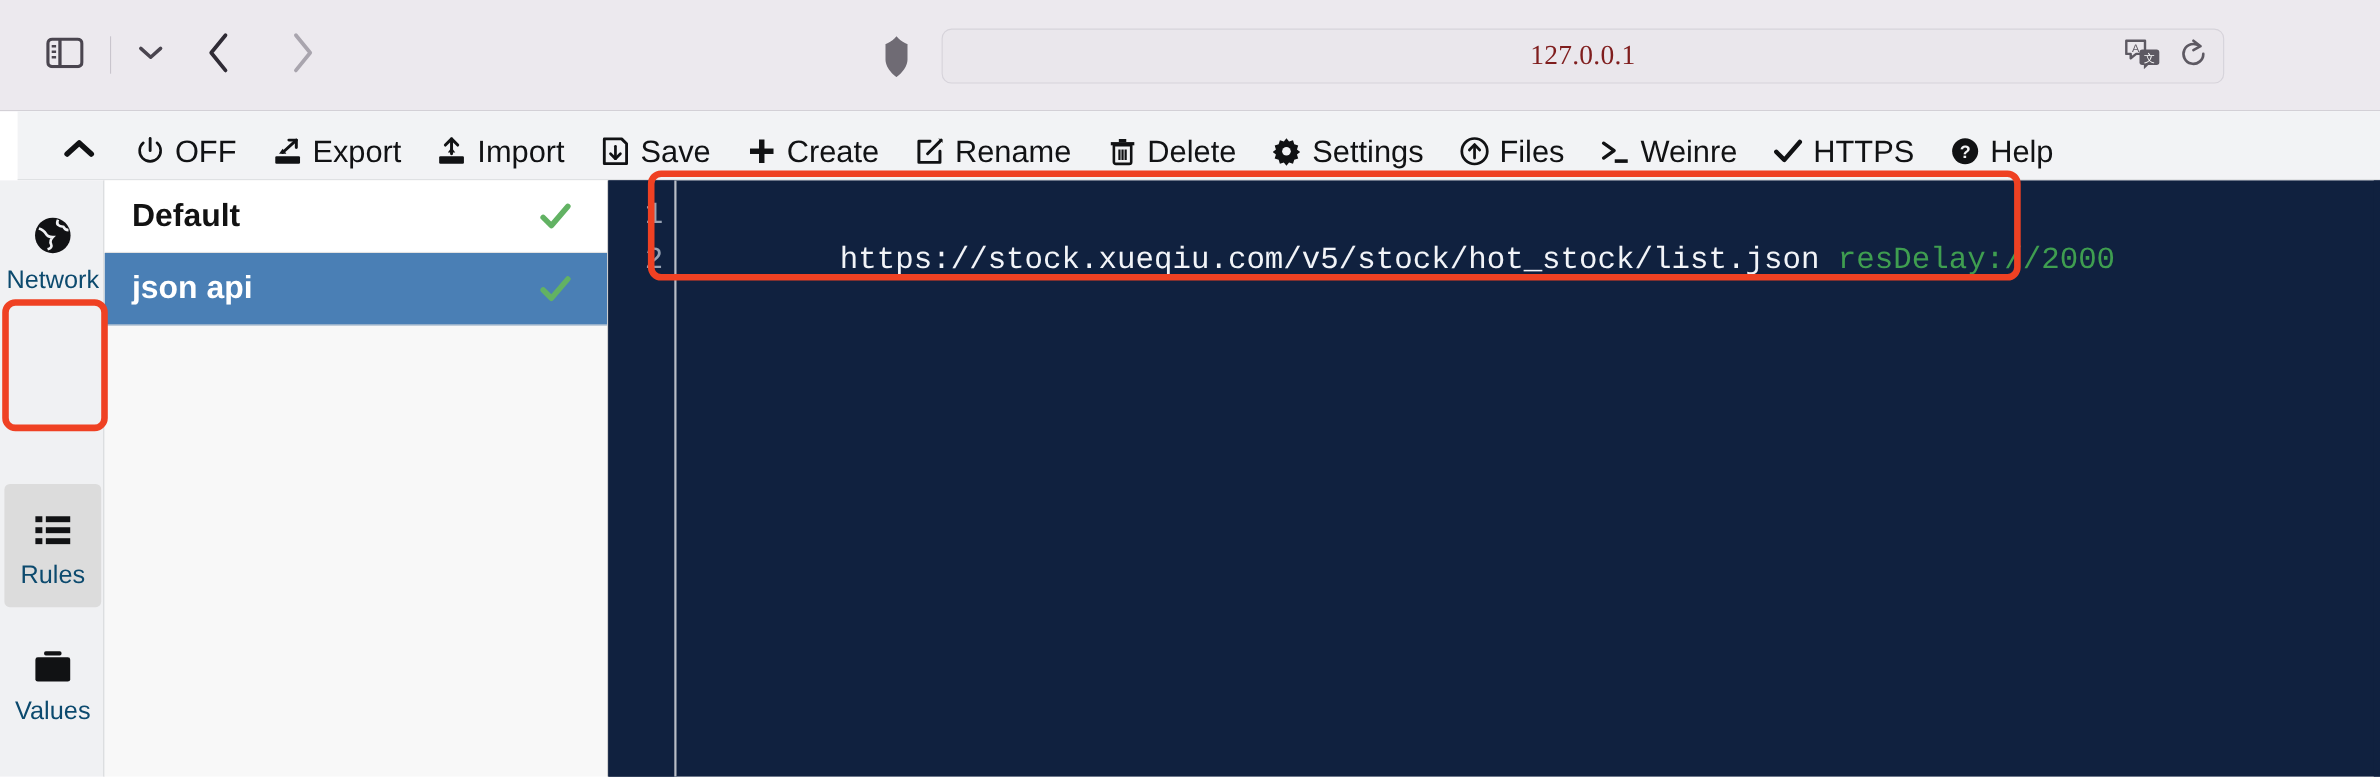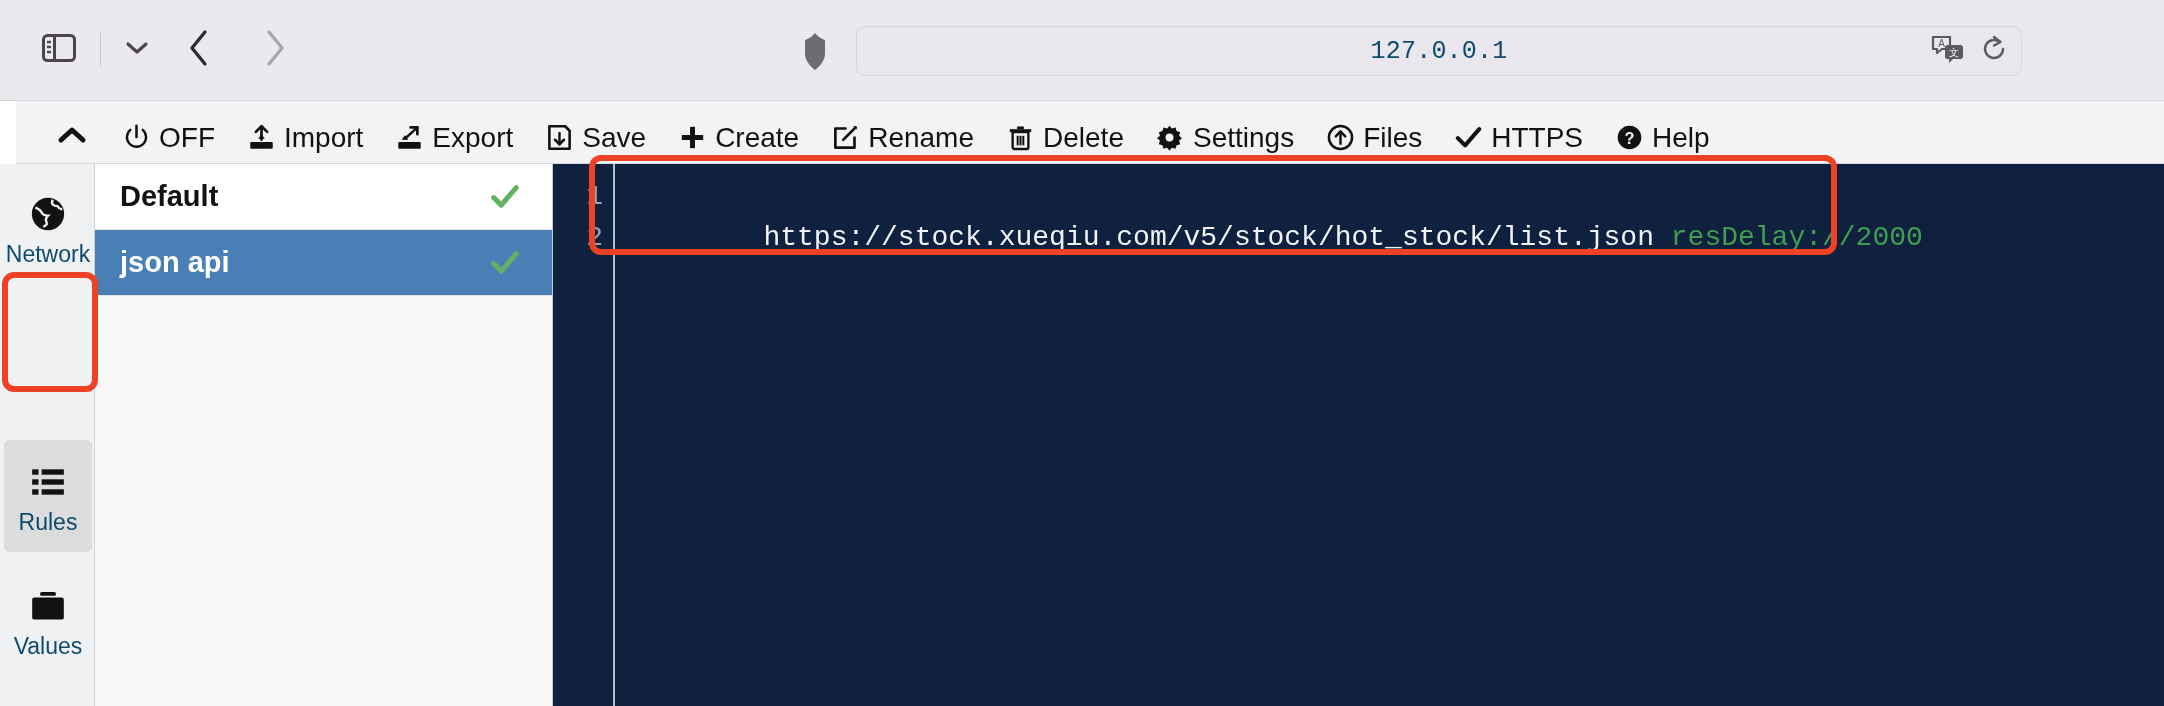--- a/index.html
+++ b/index.html
@@ -33,22 +33,22 @@
   }
   #url-bar {
     position: absolute; left: 856px; top: 26px; width: 1166px; height: 50px;
     background: #eae7ec;
     border: 1px solid #d6d3da;
     border-radius: 9px;
     display: flex; align-items: center; justify-content: center;
     pointer-events: auto;
   }
   #url-text {
-    font-size: 25px; color: #0c4a6e; letter-spacing: .2px;
-    font-family: Liberation Mono, monospace;
+    font-size: 25px; color: #7f1d1d; letter-spacing: .2px;
+    font-family: Liberation Serif, serif;
   }
   #url-right-icons {
     position: absolute; right: 12px; top: 0; height: 48px;
     display: flex; align-items: center; gap: 14px;
   }
 
   
   #app-toolbar {
     position: absolute; left: 16px; top: 101px; width: 2164px; height: 63px;
     background: #f2f3f5;
@@ -242,38 +242,38 @@
         <line x1="12" y1="1.6" x2="12" y2="11.5" stroke="#111214" stroke-width="2.3" stroke-linecap="round"></line>
       </svg>
     </span>
     <span class="tb-label">OFF</span>
   </div>
 
   <div class="tb-item">
     <span class="tb-ico">
       <svg width="27" height="27" viewBox="0 0 24 24">
         <rect x="2" y="16" width="20" height="6" rx="1" fill="#111214"></rect>
+        <path d="M8 13 L19 3" stroke="#111214" stroke-width="2.4" stroke-linecap="round"></path>
+        <polyline points="13,3 19,3 19,9" fill="none" stroke="#111214" stroke-width="2.4" stroke-linecap="round" stroke-linejoin="round"></polyline>
+        <polygon points="5,14 11,14 8,10" fill="#111214"></polygon>
+      </svg>
+    </span>
+    <span class="tb-label">Export</span>
+  </div>
+
+  <div class="tb-item">
+    <span class="tb-ico">
+      <svg width="27" height="27" viewBox="0 0 24 24">
+        <rect x="2" y="16" width="20" height="6" rx="1" fill="#111214"></rect>
         <path d="M12 2 L12 14" stroke="#111214" stroke-width="2.4" stroke-linecap="round"></path>
         <polyline points="7,7 12,2 17,7" fill="none" stroke="#111214" stroke-width="2.4" stroke-linecap="round" stroke-linejoin="round"></polyline>
         <polygon points="9,13 15,13 12,9" fill="#111214"></polygon>
       </svg>
     </span>
     <span class="tb-label">Import</span>
-  </div>
-
-  <div class="tb-item">
-    <span class="tb-ico">
-      <svg width="27" height="27" viewBox="0 0 24 24">
-        <rect x="2" y="16" width="20" height="6" rx="1" fill="#111214"></rect>
-        <path d="M8 13 L19 3" stroke="#111214" stroke-width="2.4" stroke-linecap="round"></path>
-        <polyline points="13,3 19,3 19,9" fill="none" stroke="#111214" stroke-width="2.4" stroke-linecap="round" stroke-linejoin="round"></polyline>
-        <polygon points="5,14 11,14 8,10" fill="#111214"></polygon>
-      </svg>
-    </span>
-    <span class="tb-label">Export</span>
   </div>
 
   <div class="tb-item">
     <span class="tb-ico">
       <svg width="27" height="27" viewBox="0 0 24 24">
         <path d="M3 2 h14 l4 4 v16 h-18 z" fill="none" stroke="#111214" stroke-width="2.3" stroke-linejoin="round"></path>
         <path d="M12 8 L12 18" stroke="#111214" stroke-width="2.2" stroke-linecap="round"></path>
         <polyline points="8,14 12,18 16,14" fill="none" stroke="#111214" stroke-width="2.2" stroke-linecap="round" stroke-linejoin="round"></polyline>
       </svg>
     </span>
@@ -329,20 +329,29 @@
     <span class="tb-ico">
       <svg width="27" height="27" viewBox="0 0 24 24">
         <circle cx="12" cy="12" r="10.3" fill="none" stroke="#111214" stroke-width="2.2"></circle>
         <line x1="12" y1="17.5" x2="12" y2="7" stroke="#111214" stroke-width="2.2" stroke-linecap="round"></line>
         <polyline points="7.8,11 12,6.6 16.2,11" fill="none" stroke="#111214" stroke-width="2.2" stroke-linecap="round" stroke-linejoin="round"></polyline>
       </svg>
     </span>
     <span class="tb-label">Files</span>
   </div>
 
+  <div class="tb-item">
+    <span class="tb-ico">
+      <svg width="27" height="27" viewBox="0 0 24 24">
+        <polyline points="2.5,5.5 11,11.5 2.5,17.5" fill="none" stroke="#111214" stroke-width="2.7" stroke-linecap="round" stroke-linejoin="round"></polyline>
+        <rect x="11.5" y="18.5" width="10.5" height="2.9" fill="#111214"></rect>
+      </svg>
+    </span>
+    <span class="tb-label">Weinre</span>
+  </div>
 
   <div class="tb-item">
     <span class="tb-ico">
       <svg width="27" height="27" viewBox="0 0 24 24">
         <polyline points="2.5,12.5 9,19 21.5,4.5" fill="none" stroke="#111214" stroke-width="3.6" stroke-linecap="round" stroke-linejoin="round"></polyline>
       </svg>
     </span>
     <span class="tb-label">HTTPS</span>
   </div>
 

